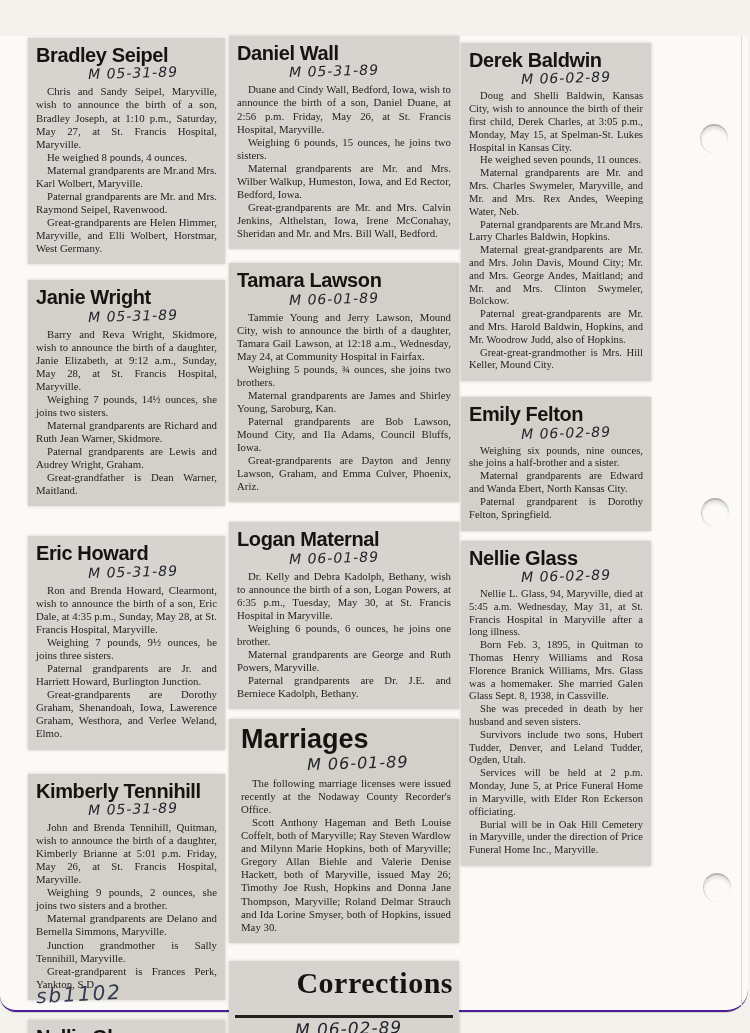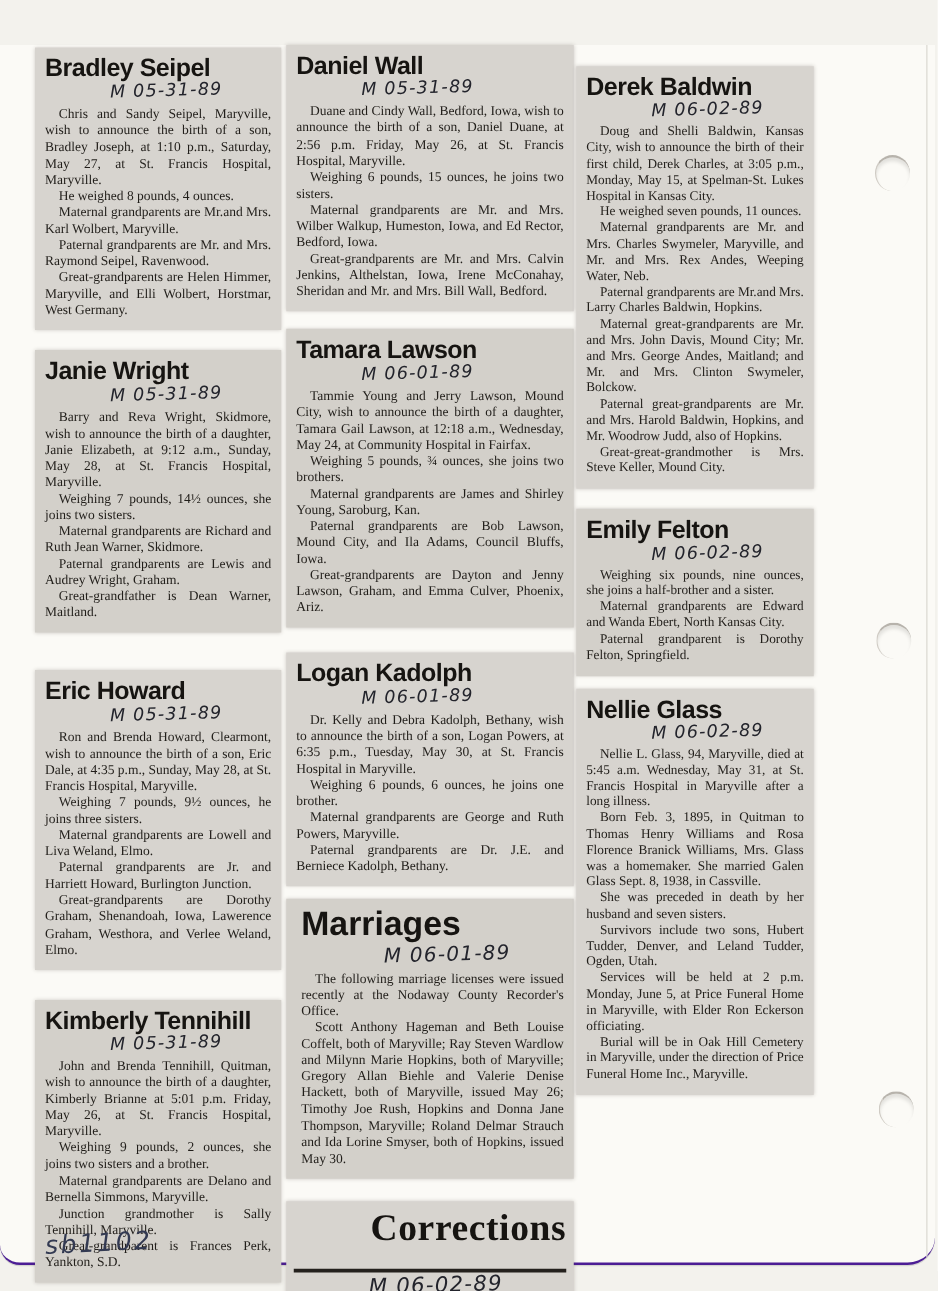--- a/index.html
+++ b/index.html
@@ -17,21 +17,21 @@
     box-shadow:0 1px 0 rgba(0,0,0,.12);
     margin-top:36px;
   }
   .page-edge-right {
     position:absolute; top:0; right:6px; width:1px; height:970px;
     background:#dcd9d2;
   }
   .col { position:absolute; top:0; }
   #col1 { left:28px;  width:197px; top:2px; }
   #col2 { left:229px; width:230px; top:0; }
-  #col3 { left:461px; width:190px; top:17px; }
+  #col3 { left:461px; width:190px; top:7px; }
 
   .clipping {
     background:#d7d4cf; color:#201d19;
     padding:7px 8px 9px; margin-bottom:14px;
     box-shadow:0 0 3px rgba(70,65,55,.25);
   }
   .clipping:nth-of-type(even){ background:#d3d0ca; }
 
   .headline {
     margin:0; color:#161411;
@@ -111,21 +111,20 @@
         <p class="body-text">Weighing 7 pounds, 14½ ounces, she joins two sisters.</p>
         <p class="body-text">Maternal grandparents are Richard and Ruth Jean Warner, Skidmore.</p>
         <p class="body-text">Paternal grandparents are Lewis and Audrey Wright, Graham.</p>
         <p class="body-text">Great-grandfather is Dean Warner, Maitland.</p>
       </article>
       <article class="clipping std">
         <h2 class="headline">Eric Howard</h2>
         <div class="date-note">M 05-31-89</div>
         <p class="body-text">Ron and Brenda Howard, Clearmont, wish to announce the birth of a son, Eric Dale, at 4:35 p.m., Sunday, May 28, at St. Francis Hospital, Maryville.</p>
         <p class="body-text">Weighing 7 pounds, 9½ ounces, he joins three sisters.</p>
-        <p class="body-text">Maternal grandparents are Lowell and Liva Weland, Elmo.</p>
         <p class="body-text">Paternal grandparents are Jr. and Harriett Howard, Burlington Junction.</p>
         <p class="body-text">Great-grandparents are Dorothy Graham, Shenandoah, Iowa, Lawerence Graham, Westhora, and Verlee Weland, Elmo.</p>
       </article>
       <article class="clipping std">
         <h2 class="headline">Kimberly Tennihill</h2>
         <div class="date-note">M 05-31-89</div>
         <p class="body-text">John and Brenda Tennihill, Quitman, wish to announce the birth of a daughter, Kimberly Brianne at 5:01 p.m. Friday, May 26, at St. Francis Hospital, Maryville.</p>
         <p class="body-text">Weighing 9 pounds, 2 ounces, she joins two sisters and a brother.</p>
         <p class="body-text">Maternal grandparents are Delano and Bernella Simmons, Maryville.</p>
         <p class="body-text">Junction grandmother is Sally Tennihill, Maryville.</p>
@@ -147,21 +146,21 @@
       <article class="clipping std">
         <h2 class="headline">Tamara Lawson</h2>
         <div class="date-note">M 06-01-89</div>
         <p class="body-text">Tammie Young and Jerry Lawson, Mound City, wish to announce the birth of a daughter, Tamara Gail Lawson, at 12:18 a.m., Wednesday, May 24, at Community Hospital in Fairfax.</p>
         <p class="body-text">Weighing 5 pounds, ¾ ounces, she joins two brothers.</p>
         <p class="body-text">Maternal grandparents are James and Shirley Young, Saroburg, Kan.</p>
         <p class="body-text">Paternal grandparents are Bob Lawson, Mound City, and Ila Adams, Council Bluffs, Iowa.</p>
         <p class="body-text">Great-grandparents are Dayton and Jenny Lawson, Graham, and Emma Culver, Phoenix, Ariz.</p>
       </article>
       <article class="clipping std">
-        <h2 class="headline">Logan Kadolph</h2>
+        <h2 class="headline">Logan Maternal</h2>
         <div class="date-note">M 06-01-89</div>
         <p class="body-text">Dr. Kelly and Debra Kadolph, Bethany, wish to announce the birth of a son, Logan Powers, at 6:35 p.m., Tuesday, May 30, at St. Francis Hospital in Maryville.</p>
         <p class="body-text">Weighing 6 pounds, 6 ounces, he joins one brother.</p>
         <p class="body-text">Maternal grandparents are George and Ruth Powers, Maryville.</p>
         <p class="body-text">Paternal grandparents are Dr. J.E. and Berniece Kadolph, Bethany.</p>
       </article>
       <article class="clipping section">
         <h2 class="headline">Marriages</h2>
         <div class="date-note">M 06-01-89</div>
         <p class="body-text">The following marriage licenses were issued recently at the Nodaway County Recorder's Office.</p>
@@ -176,21 +175,21 @@
   <div class="col" id="col3">
       <article class="clipping std">
         <h2 class="headline">Derek Baldwin</h2>
         <div class="date-note">M 06-02-89</div>
         <p class="body-text">Doug and Shelli Baldwin, Kansas City, wish to announce the birth of their first child, Derek Charles, at 3:05 p.m., Monday, May 15, at Spelman-St. Lukes Hospital in Kansas City.</p>
         <p class="body-text">He weighed seven pounds, 11 ounces.</p>
         <p class="body-text">Maternal grandparents are Mr. and Mrs. Charles Swymeler, Maryville, and Mr. and Mrs. Rex Andes, Weeping Water, Neb.</p>
         <p class="body-text">Paternal grandparents are Mr.and Mrs. Larry Charles Baldwin, Hopkins.</p>
         <p class="body-text">Maternal great-grandparents are Mr. and Mrs. John Davis, Mound City; Mr. and Mrs. George Andes, Maitland; and Mr. and Mrs. Clinton Swymeler, Bolckow.</p>
         <p class="body-text">Paternal great-grandparents are Mr. and Mrs. Harold Baldwin, Hopkins, and Mr. Woodrow Judd, also of Hopkins.</p>
-        <p class="body-text">Great-great-grandmother is Mrs. Steve Keller, Mound City.</p>
+        <p class="body-text">Great-great-grandmother is Mrs. Hill Keller, Mound City.</p>
       </article>
       <article class="clipping std">
         <h2 class="headline">Emily Felton</h2>
         <div class="date-note">M 06-02-89</div>
         <p class="body-text">Weighing six pounds, nine ounces, she joins a half-brother and a sister.</p>
         <p class="body-text">Maternal grandparents are Edward and Wanda Ebert, North Kansas City.</p>
         <p class="body-text">Paternal grandparent is Dorothy Felton, Springfield.</p>
       </article>
       <article class="clipping std">
         <h2 class="headline">Nellie Glass</h2>

